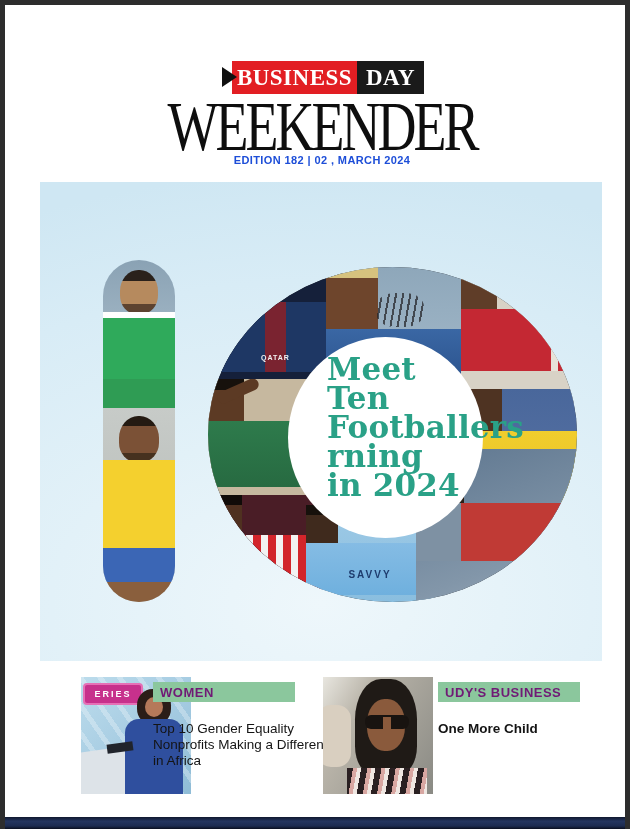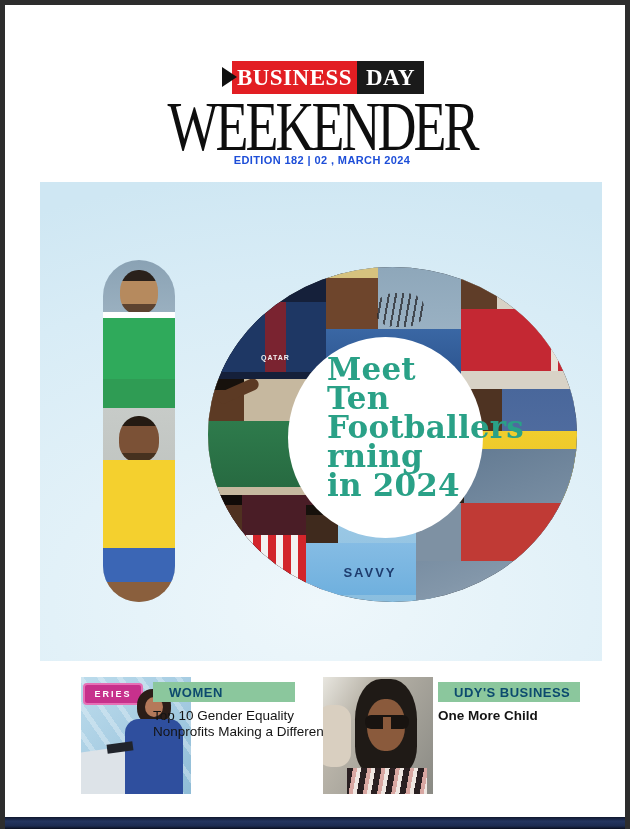--- a/index.html
+++ b/index.html
@@ -61,21 +61,21 @@
   .rp-fofana .torso{height:72px;background:linear-gradient(180deg,#f1cd2d,#e7c226);}
   .rp-fofana .jersey-text{position:absolute;left:0;right:0;bottom:18px;text-align:center;color:#1d3a8f;
      font-size:8px;font-weight:700;letter-spacing:4px;}
   .rp-williams{left:0;top:228px;width:116px;height:107px;background:#4a1d26;}
   .rp-williams .head{left:40px;top:4px;width:34px;height:40px;background:linear-gradient(180deg,#100b08 0 24%,#4f3120 24%);}
   .rp-williams .torso{height:56px;background:repeating-linear-gradient(90deg,#d2252b 0 8px,#f2f2f2 8px 15px);}
   .rp-alhilal{left:98px;top:238px;width:128px;height:97px;background:linear-gradient(180deg,#9ecae6,#8abedf);}
   .rp-alhilal .head{left:46px;top:2px;width:32px;height:38px;background:linear-gradient(180deg,#17110c 0 26%,#3f2a1d 26%);}
   .rp-alhilal .torso{height:52px;background:linear-gradient(180deg,#85bce4,#6fb0de);}
   .rp-alhilal .jersey-text{position:absolute;left:0;right:0;bottom:22px;text-align:center;color:#1e3c6e;
-     font-size:13px;font-weight:700;letter-spacing:2px;}
+     font-size:10px;font-weight:700;letter-spacing:2px;}
   .rp-salah{left:208px;top:182px;width:161px;height:153px;background:linear-gradient(160deg,#5f7790,#8296a9 70%,#9aa9ba);}
   .rp-salah .head{left:70px;top:16px;width:48px;height:54px;background:radial-gradient(circle at 50% 28%,#1c1713 0 46%,#1c1713 52%,transparent 53%),linear-gradient(180deg,#1c1713 0 42%,#9a6b49 42% 86%,#2a1f17 86%);}
   .rp-salah .torso{height:58px;background:linear-gradient(90deg,#7e91a3 0 28%,#c03a35 28%);}
   .center-ellipse{position:absolute;left:80px;top:70px;width:195px;height:201px;border-radius:50%;background:#ffffff;}
   .cover-headline{position:absolute;left:119px;top:88px;width:160px;color:#2aa187;
      font-family:"DejaVu Serif",serif;font-weight:700;font-size:31px;line-height:29px;letter-spacing:.2px;}
   .cover-headline span{display:block;}
   
   .tphoto{position:absolute;top:672px;width:110px;height:117px;overflow:hidden;}
   .tp-women{left:35px;background:linear-gradient(135deg,#bcdcec 0%,#a2c9e0 60%,#8fbcd6 100%);margin-left:41px;}
@@ -91,23 +91,23 @@
   .tp-udy .headrest{position:absolute;left:-6px;top:28px;width:34px;height:62px;border-radius:14px;background:#d9cfc0;}
   .tp-udy .hair{position:absolute;left:32px;top:2px;width:62px;height:96px;border-radius:42% 42% 30% 30%;background:#1f1a16;}
   .tp-udy .face{position:absolute;left:44px;top:22px;width:38px;height:52px;border-radius:46%;background:#8a5a3c;}
   .tp-udy .glasses{position:absolute;left:42px;top:38px;width:44px;height:12px;
      background:linear-gradient(90deg,#181310 0 42%,transparent 42% 58%,#181310 58%);border-radius:6px;border-top:2px solid #181310;}
   .tp-udy .shirt{position:absolute;left:24px;bottom:0;width:80px;height:26px;
      background:repeating-linear-gradient(100deg,#2a2022 0 6px,#d8a7a2 6px 10px,#efe7e2 10px 14px);}
   .tcard{position:absolute;top:677px;width:200px;}
   .tc-women{left:148px;}
   .tc-udy{left:433px;}
-  .section-bar{width:142px;height:20px;background:#8bc79d;color:#0c4a6e;font-size:13px;font-weight:700;
-     letter-spacing:.5px;display:flex;align-items:center;padding-left:16px;box-sizing:border-box;}
-  .theadline{margin-top:6px;color:#141414;font-size:13.5px;line-height:16px;}
+  .section-bar{width:142px;height:20px;background:#8bc79d;color:#701a75;font-size:13px;font-weight:700;
+     letter-spacing:.5px;display:flex;align-items:center;padding-left:7px;box-sizing:border-box;}
+  .theadline{margin-top:19px;color:#141414;font-size:13.5px;line-height:16px;}
   .theadline span{display:block;}
   .tc-udy .theadline{font-weight:700;}
   
   .footer-bar{position:absolute;left:-5px;right:-5px;bottom:0;height:12px;
      background:linear-gradient(180deg,#10182e 0%,#24355f 35%,#1c2b50 75%,#0a0f1e 100%);}
 </style>
 </head>
 <body>
 
 <div class="page">
@@ -189,20 +189,21 @@
     <div class="host-hair"></div>
     <div class="host-face"></div>
     <div class="host-suit"></div>
     <div class="tablet"></div>
   </div>
   <div class="tcard tc-women">
     <div class="section-bar">WOMEN</div>
     <div class="theadline">
       <span>Top 10 Gender Equality</span>
       <span>Nonprofits Making a Difference</span>
+      <span>in Africa</span>
     </div>
   </div>
 
   <div class="tphoto tp-udy">
     <div class="headrest"></div>
     <div class="hair"></div>
     <div class="face"></div>
     <div class="glasses"></div>
     <div class="shirt"></div>
   </div>

